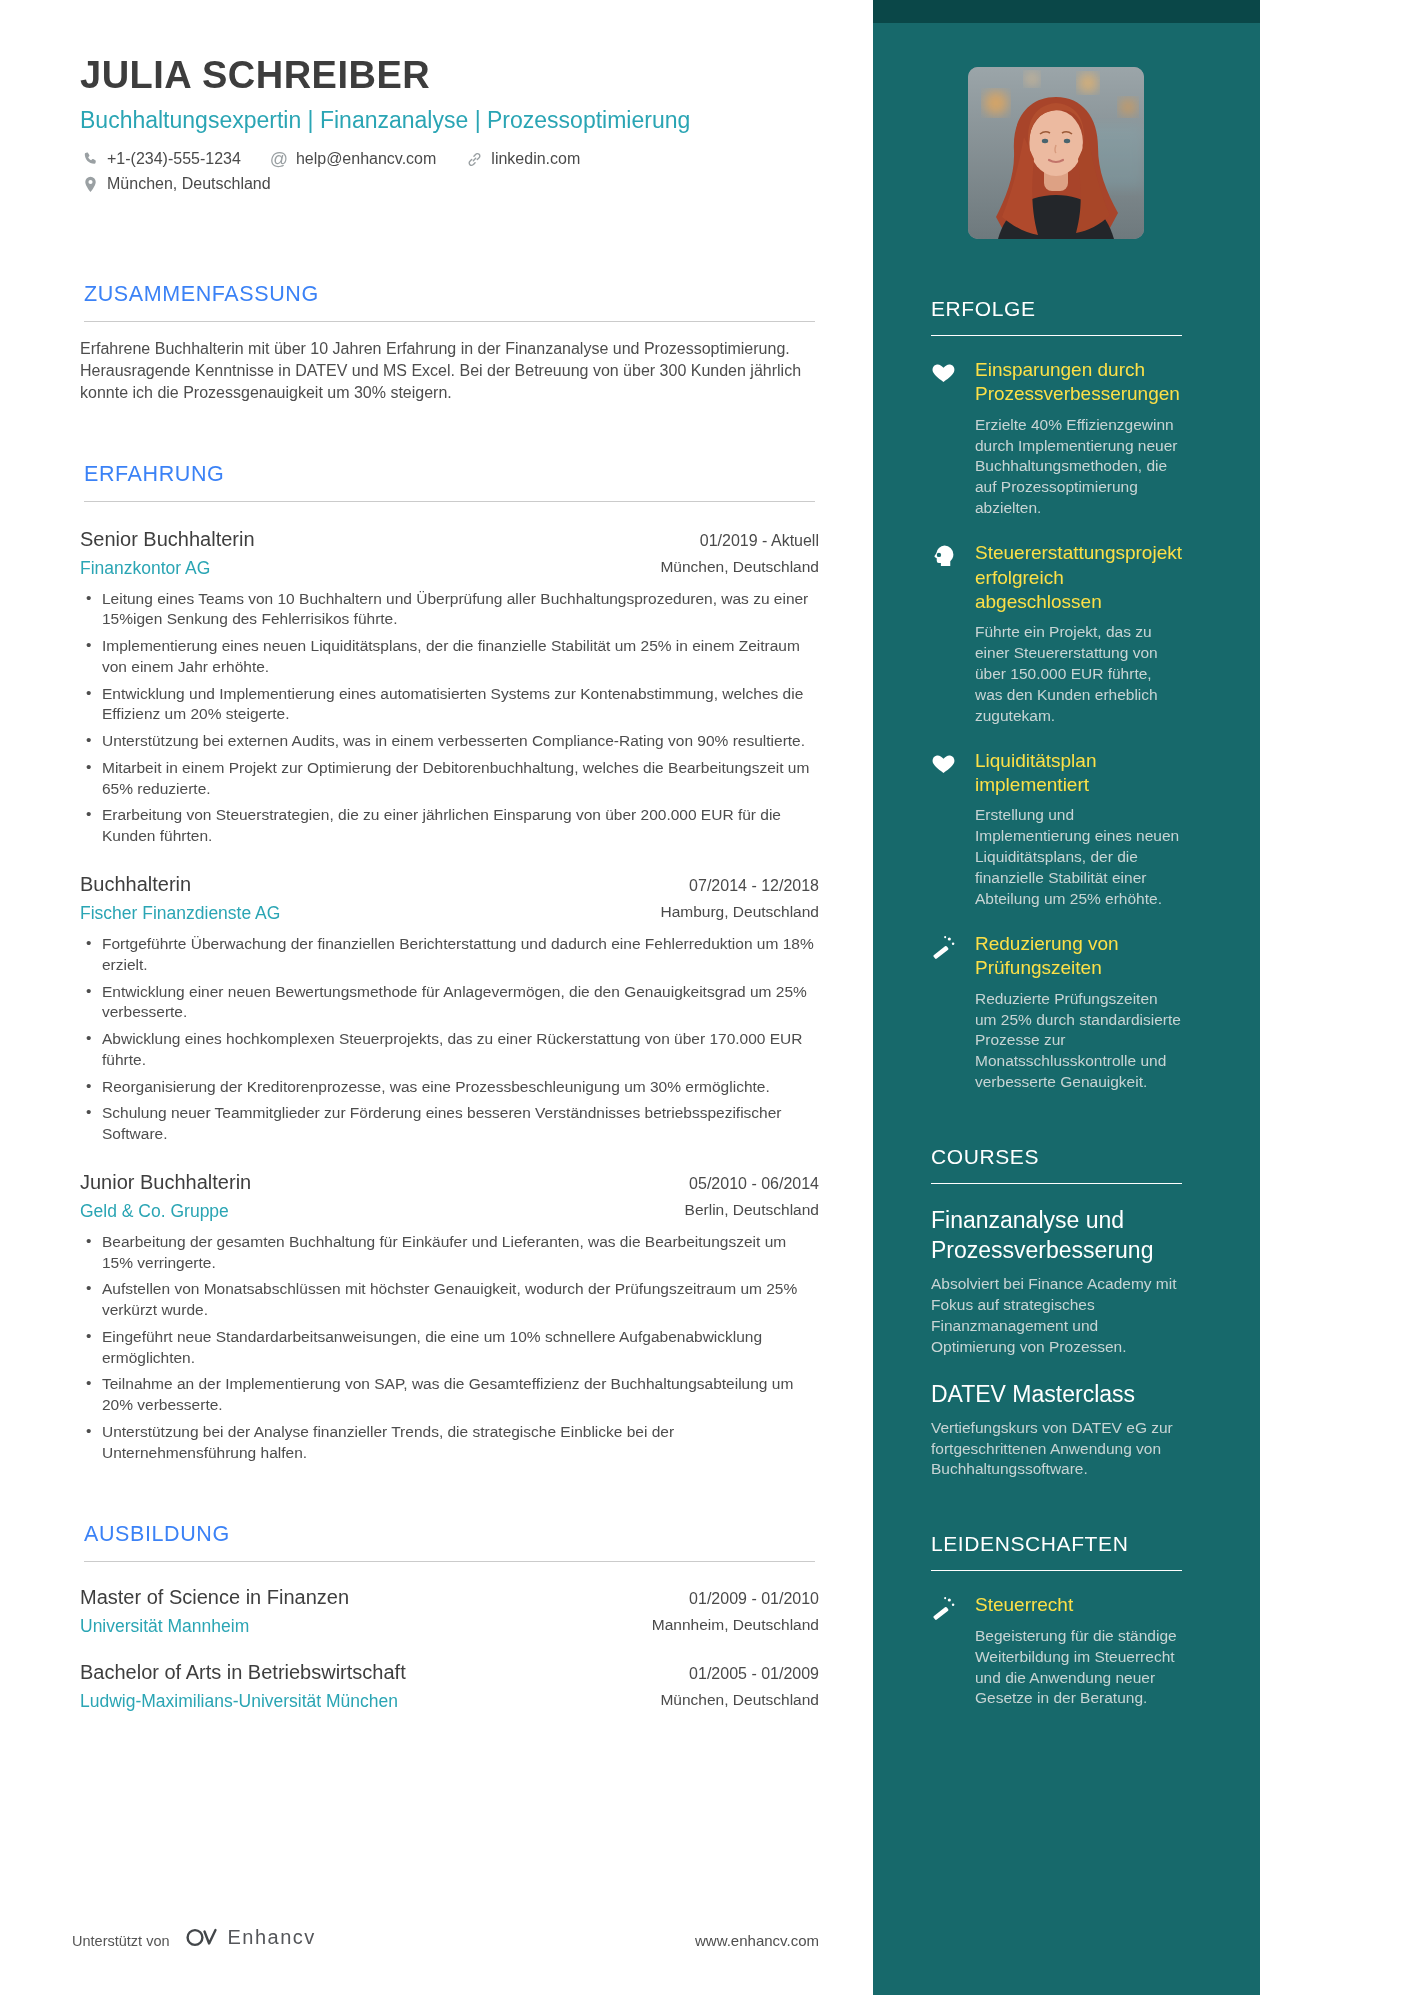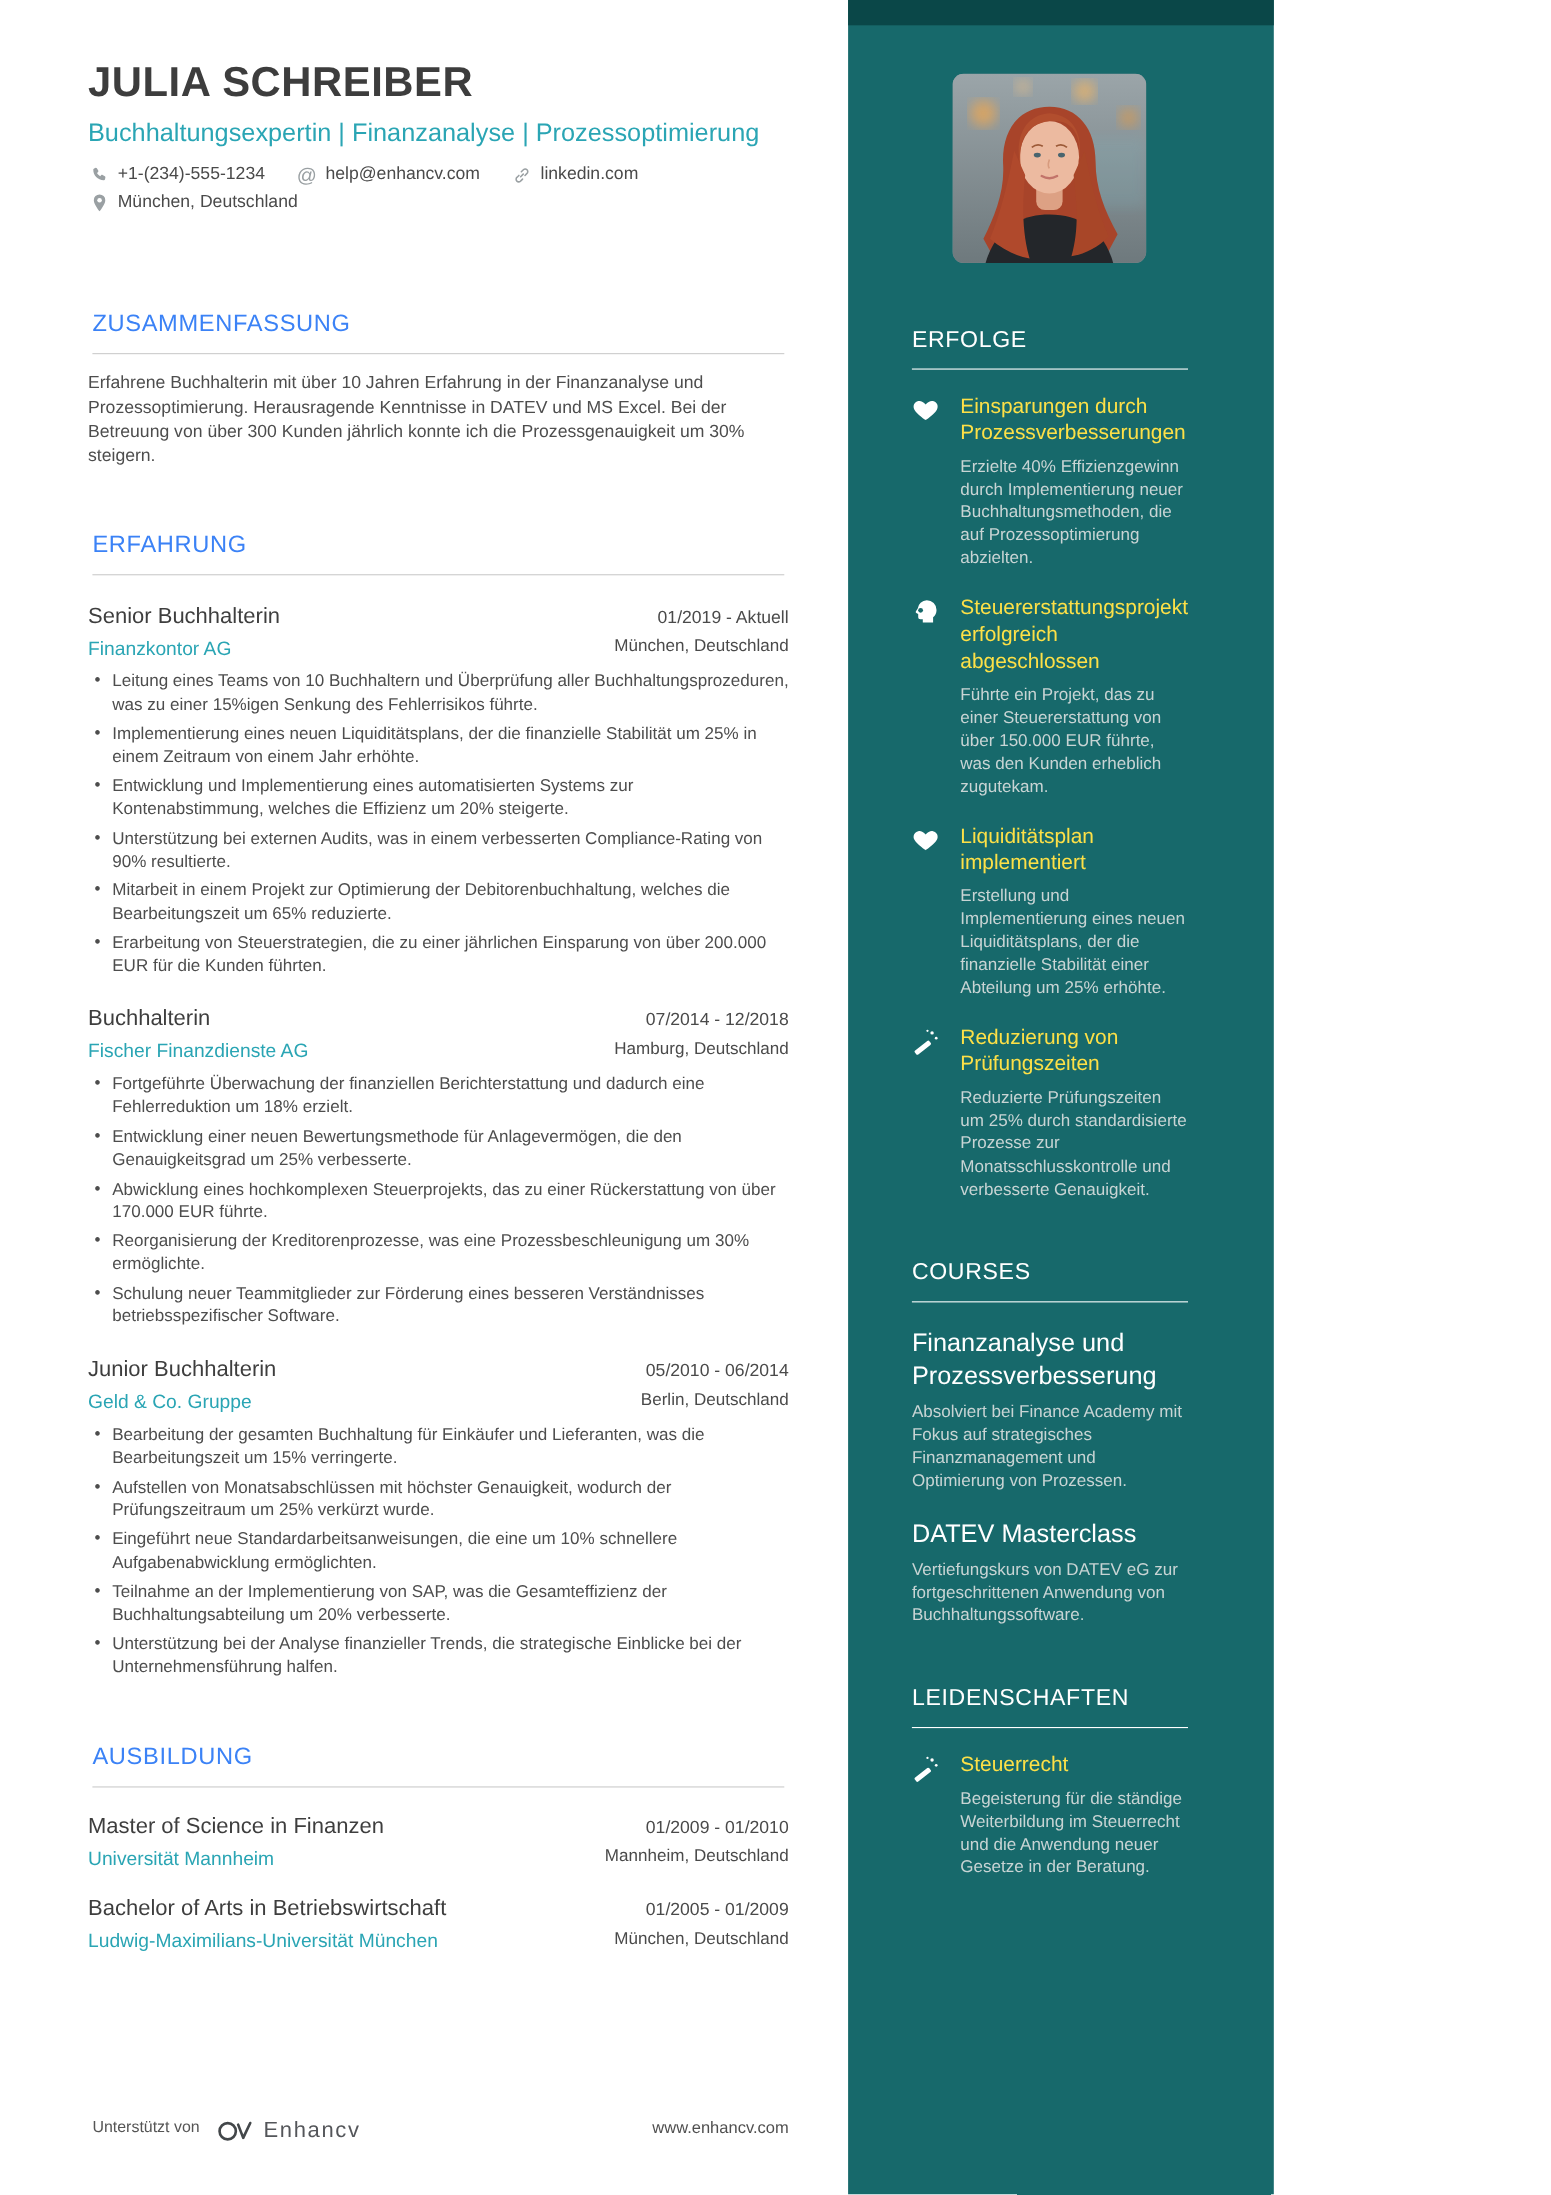--- a/index.html
+++ b/index.html
@@ -1,21 +1,21 @@
 <!DOCTYPE html>
 <html lang="de" style="--accent: #2aa5b4; --sidebar_bg: #17696b; --sidebar_band: #0a4748; --sidebar_body: #c8d4d4; --rule: #cbcbcb;"><head>
 <meta charset="utf-8">
 <style>
   html,body{margin:0;padding:0;}
   body{
     width:1410px;height:1995px;overflow:hidden;position:relative;
     background:#ffffff;font-family:"Liberation Sans",sans-serif;
     -webkit-font-smoothing:antialiased;
   }
-  .page{display:flex;width:1158px;height:1995px;}
+  .page{display:flex;width:1260px;height:1995px;}
 
   
   .main{width:922px;box-sizing:border-box;padding:54px 54px 0 80px;position:relative;}
   .name{margin:0;font-size:38px;font-weight:700;letter-spacing:.5px;color:#3d3d3d;line-height:1.12;}
   .headline{margin:9px 0 0;font-size:23px;font-weight:400;color:var(--accent,#2aa5b4);line-height:1.25;}
   .contact{margin-top:15px;font-size:16px;color:#4a4a4a;}
   .contact .row{display:flex;align-items:flex-start;margin-top:5px;}
   .citem{display:inline-flex;align-items:center;margin-right:28px;}
   .cicon{display:inline-flex;width:20px;height:20px;margin-right:7px;align-items:center;justify-content:center;flex:none;}
   .at-glyph{font-size:18px;color:#9aa0a3;line-height:1;}
@@ -38,22 +38,22 @@
   ul.bullets{margin:10px 0 0;padding:0;list-style:none;}
   .bullets li{
     position:relative;padding-left:22px;margin-bottom:6px;
     font-size:15.5px;line-height:1.34;color:#4d4d4d;
   }
   .bullets li::before{content:"•";position:absolute;left:6px;top:-1px;color:#4d4d4d;}
 
   .edu{margin-top:24px;}
 
   .footer{
-    position:absolute;left:84px;right:54px;bottom:46px;
-    display:flex;align-items:flex-start;font-size:14.5px;color:#555;
+    position:absolute;left:72px;right:54px;bottom:46px;
+    display:flex;align-items:flex-end;font-size:14.5px;color:#555;
   }
   .brandmark{margin:0 10px 0 14px;display:inline-flex;}
   .brandname{font-size:20px;letter-spacing:1.5px;color:#54565a;}
   .site{margin-left:auto;font-size:15px;color:#4f4f4f;}
 
   
   .sidebar{
     flex:1;background:var(--sidebar_bg,#17696b);color:#ffffff;
     box-sizing:border-box;padding:0 78px 40px 58px;position:relative;
   }

